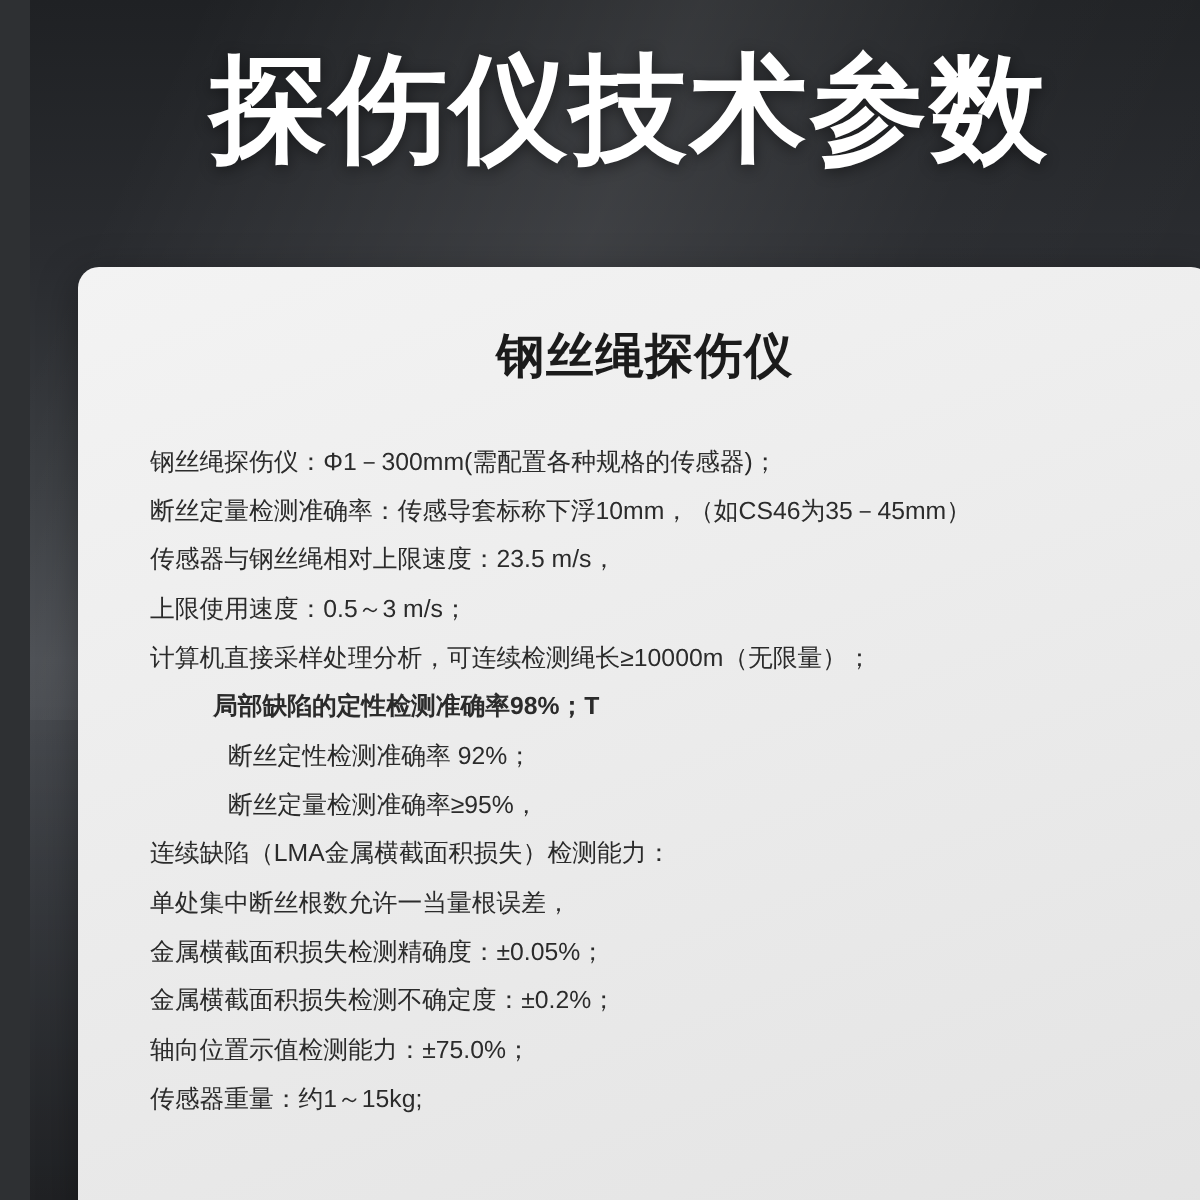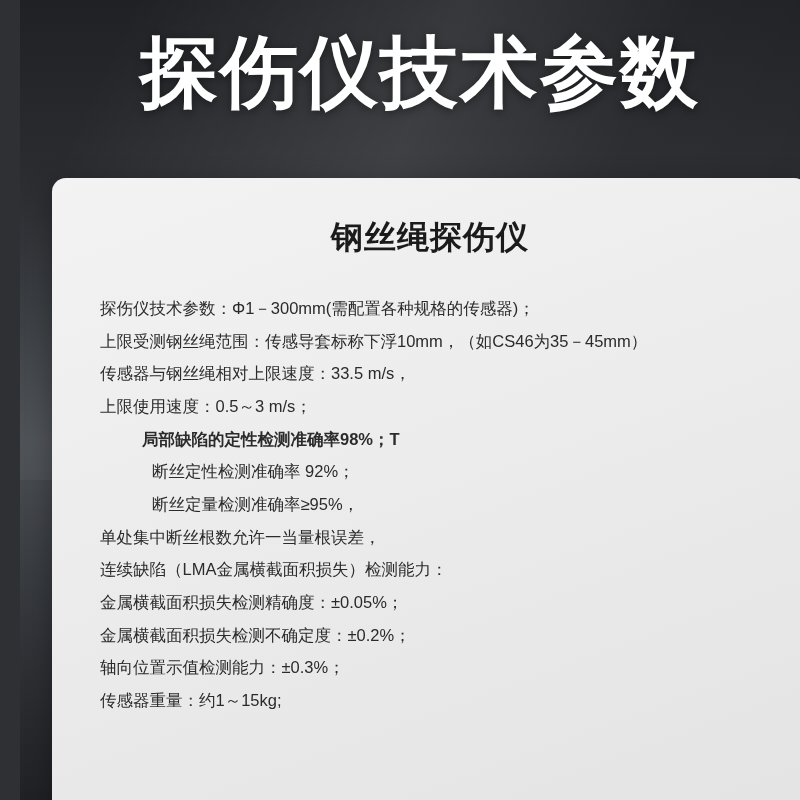--- a/index.html
+++ b/index.html
@@ -98,29 +98,30 @@
 </head>
 <body>
 
 <div class="page">
 
   <div class="hero-title">探伤仪技术参数</div>
 
   <div class="card">
     <div class="card-title">钢丝绳探伤仪</div>
     <ul class="spec-list">
-        <li>探伤仪技术参数：Φ1－300mm(需配置各种规格的传感器)；</li>
-        <li>上限受测钢丝绳范围：传感导套标称下浮10mm，（如CS46为35－45mm）</li>
-        <li>传感器与钢丝绳相对上限速度：33.5 m/s，</li>
+        <li>钢丝绳探伤仪：Φ1－300mm(需配置各种规格的传感器)；</li>
+        <li>断丝定量检测准确率：传感导套标称下浮10mm，（如CS46为35－45mm）</li>
+        <li>传感器与钢丝绳相对上限速度：23.5 m/s，</li>
         <li>上限使用速度：0.5～3 m/s；</li>
+        <li>计算机直接采样处理分析，可连续检测绳长≥10000m（无限量）；</li>
         <li class="indent-1">局部缺陷的定性检测准确率98%；T</li>
         <li class="indent-2">断丝定性检测准确率 92%；</li>
         <li class="indent-2">断丝定量检测准确率≥95%，</li>
+        <li>连续缺陷（LMA金属横截面积损失）检测能力：</li>
         <li>单处集中断丝根数允许一当量根误差，</li>
-        <li>连续缺陷（LMA金属横截面积损失）检测能力：</li>
         <li>金属横截面积损失检测精确度：±0.05%；</li>
         <li>金属横截面积损失检测不确定度：±0.2%；</li>
-        <li>轴向位置示值检测能力：±0.3%；</li>
+        <li>轴向位置示值检测能力：±75.0%；</li>
         <li>传感器重量：约1～15kg;</li>
       </ul>
   </div>
 
 </div>
 
 </body></html>

